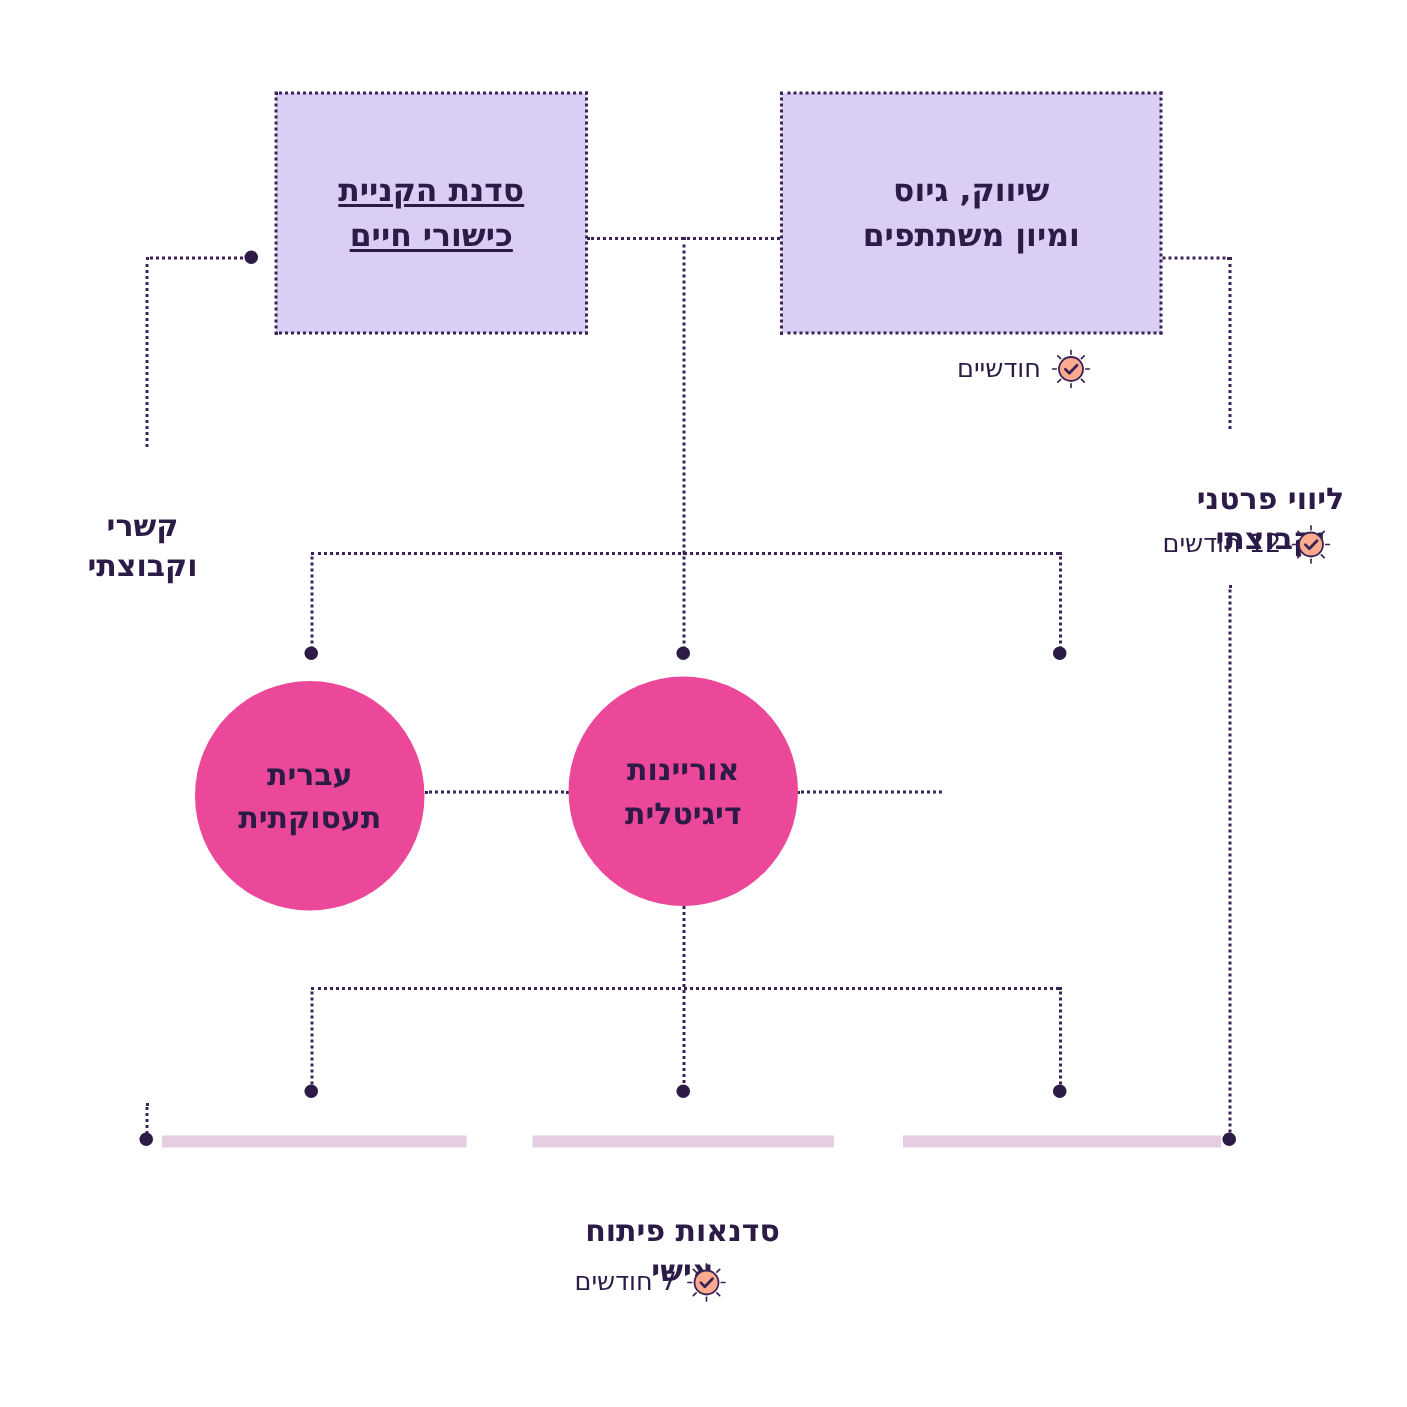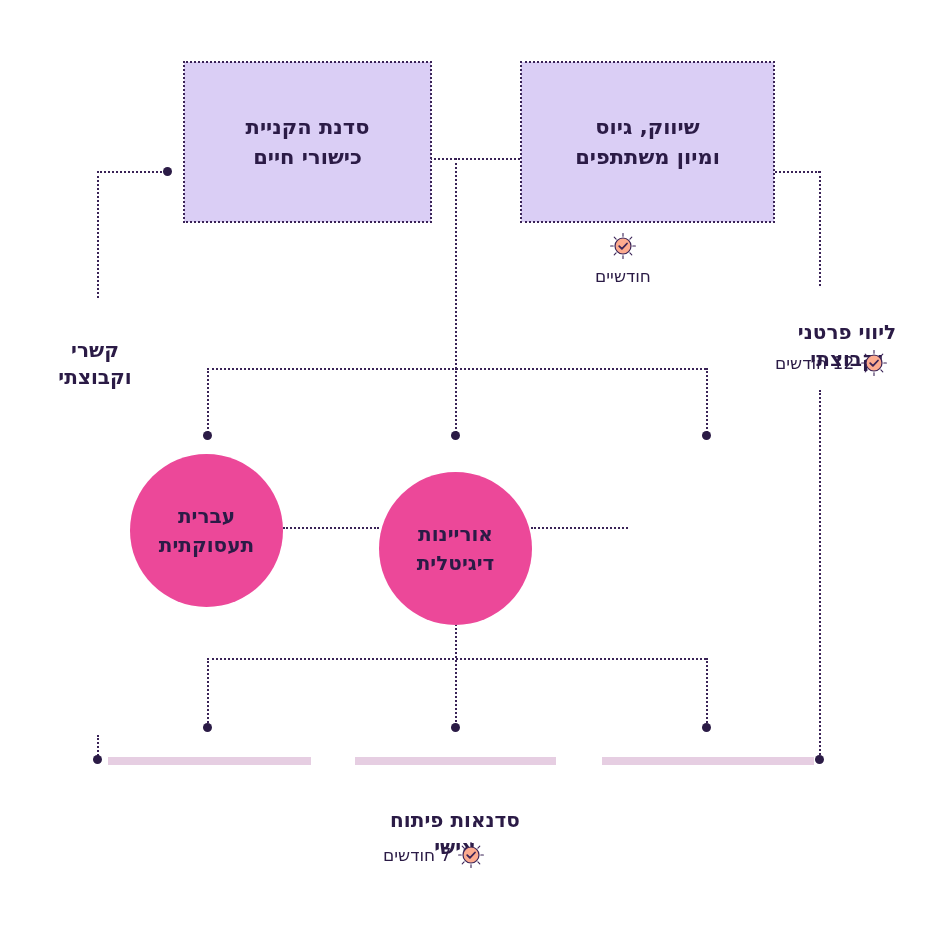--- a/index.html
+++ b/index.html
@@ -78,31 +78,31 @@
   <div class="node" style="left:203px;top:723px;"></div>
   <div class="node" style="left:451px;top:723px;"></div>
   <div class="node" style="left:702px;top:723px;"></div>
 
   <div class="v-dot" style="left:97px;top:735px;height:24px;"></div>
   <div class="node" style="left:93px;top:755px;"></div>
 
   <div class="v-dot" style="left:819px;top:390px;height:369px;"></div>
   <div class="node" style="left:815px;top:755px;"></div>
 
-  <div class="pbox" style="left:184px;top:62px;width:247px;height:160px;">
+  <div class="pbox" style="left:184px;top:62px;width:207px;height:160px;text-decoration:underline;">
     <span class="ptxt">סדנת הקניית
 כישורי חיים</span>
   </div>
 
   <div class="pbox" style="left:521px;top:62px;width:253px;height:160px;">
     <span class="ptxt">שיווק, גיוס
 ומיון משתתפים</span>
   </div>
 
-  <div class="badge" style="left:595px;top:233px;flex-direction:column;">
+  <div class="badge" style="left:638px;top:233px;">
     <span class="bicon">
       <svg viewBox="0 0 26 26" width="26" height="26">
         <g stroke="#3A2357" stroke-width="1.1" stroke-linecap="round">
           <line x1="13" y1="0.6" x2="13" y2="3.2"></line>
           <line x1="13" y1="22.8" x2="13" y2="25.4"></line>
           <line x1="0.6" y1="13" x2="3.2" y2="13"></line>
           <line x1="22.8" y1="13" x2="25.4" y2="13"></line>
           <line x1="4.2" y1="4.2" x2="6.1" y2="6.1"></line>
           <line x1="19.9" y1="19.9" x2="21.8" y2="21.8"></line>
           <line x1="21.8" y1="4.2" x2="19.9" y2="6.1"></line>
@@ -143,21 +143,21 @@
       </svg>
     </span>
     <span class="btxt">12 חודשים</span>
   </div>
 
   <div class="circ" style="left:130px;top:454px;width:153px;height:153px;">
     <span class="ctxt">עברית
 תעסוקתית</span>
   </div>
 
-  <div class="circ" style="left:379px;top:472px;width:153px;height:153px;align-items:center;">
+  <div class="circ" style="left:379px;top:451px;width:153px;height:153px;align-items:center;">
     <span class="ctxt">אוריינות
 דיגיטלית</span>
   </div>
 
 
   <div class="bar" style="left:108px;top:757px;width:203px;"></div>
 
   <div class="bar" style="left:355px;top:757px;width:201px;"></div>
   <div class="blabel" style="left:340px;top:780px;width:230px;">
     <span>סדנאות פיתוח

